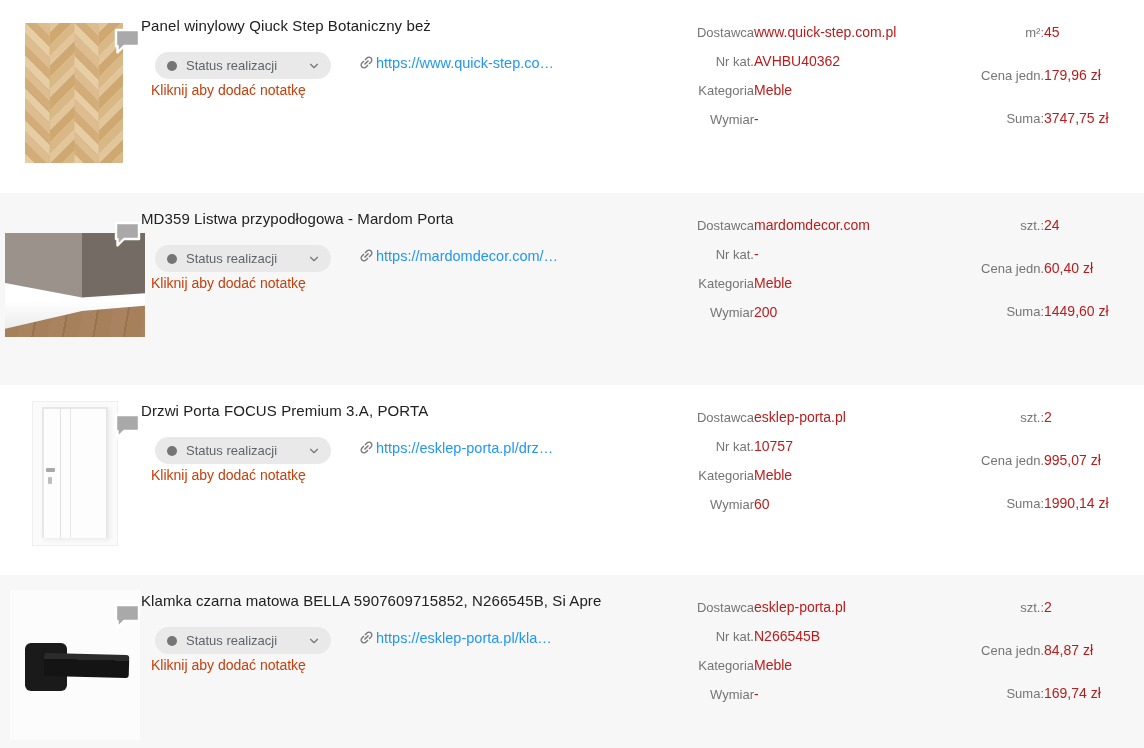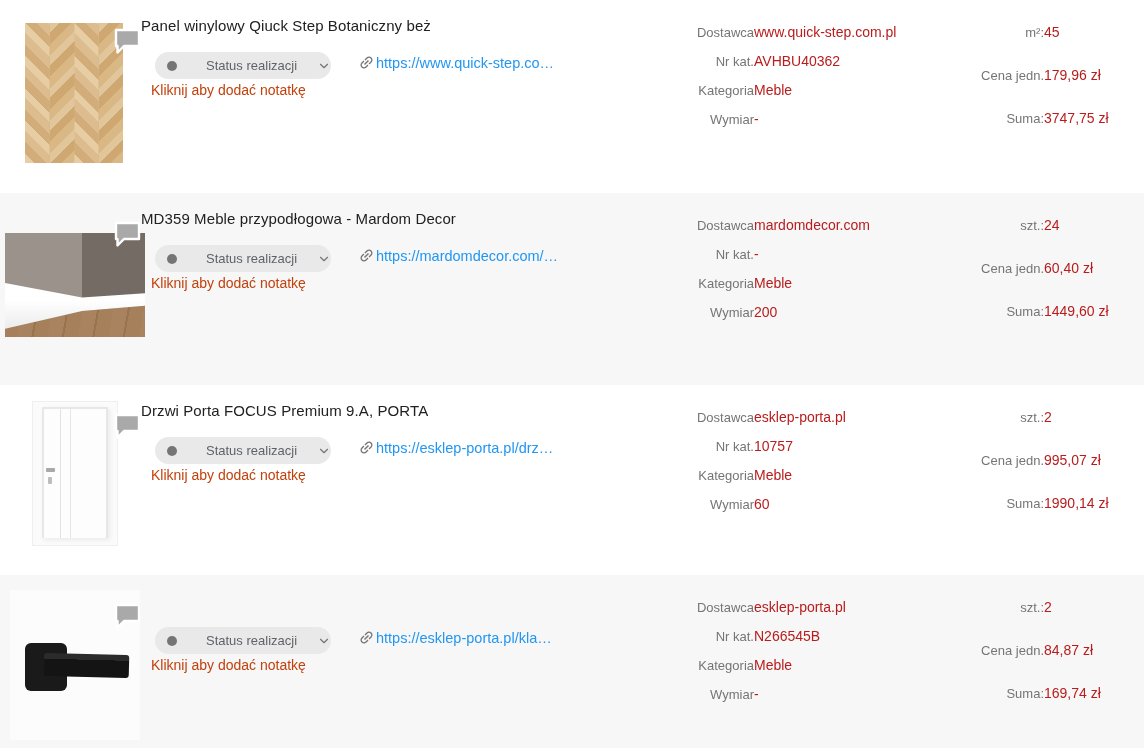--- a/index.html
+++ b/index.html
@@ -56,21 +56,21 @@
 
   
   .bubble { position:absolute; left:113px; top:28px; }
 
   
   .title { position:absolute; left:141px; top:17px; font-size:15px; font-weight:400;
     color:#212121; letter-spacing:0.1px; white-space:nowrap; }
 
   .pill { position:absolute; left:155px; top:52px; width:176px; height:27px;
     background:#e9e9e9; border-radius:14px; display:flex; align-items:center;
-    padding:0 10px 0 12px; cursor:pointer;gap:20px; }
+    padding:0 10px 0 12px; cursor:pointer; }
   .dot { width:10px; height:10px; border-radius:50%; background:#757575; flex:none; }
   .pill-label { margin-left:9px; font-size:13px; color:#5f6368; white-space:nowrap; }
   .chev { margin-left:auto; flex:none; }
 
   .linkrow { position:absolute; left:358px; top:54px; display:flex; align-items:center; gap:1px; }
   .link { font-size:14.5px; color:#2196f3; text-decoration:none; white-space:nowrap; }
 
   .note { position:absolute; left:151px; top:82px; font-size:14px; color:#c2410c;
     cursor:pointer; white-space:nowrap;text-align:center; }
 
@@ -146,21 +146,21 @@
   </section>
 
   <section class="row r2">
     <div class="thumb thumb-skirting">
       <div class="skirt-floor"></div>
       <div class="skirt-board"></div>
     </div>
     <svg class="bubble" width="29" height="27" viewBox="0 0 29 27">
       <path d="M3 2 h23 v16 h-15 l-6.5 6.5 v-6.5 h-1.5 z" fill="#a9a9a9" stroke="#ffffff" stroke-width="2.4" stroke-linejoin="round"></path>
     </svg>
-    <h2 class="title">MD359 Meble przypodłogowa - Mardom Decor</h2>
+    <h2 class="title">MD359 Listwa przypodłogowa - Mardom Porta</h2>
     <div class="pill">
       <span class="dot"></span>
       <span class="pill-label">Status realizacji</span>
       <svg class="chev" width="14" height="14" viewBox="0 0 24 24">
         <path d="M6 9l6 6 6-6" fill="none" stroke="#757575" stroke-width="2" stroke-linecap="round" stroke-linejoin="round"></path>
       </svg>
     </div>
     <div class="linkrow">
       <svg width="17" height="17" viewBox="0 0 24 24">
         <g transform="rotate(-45 12 12)" fill="#757575">
@@ -209,21 +209,21 @@
       <div class="door-leaf">
         <div class="door-line1"></div>
         <div class="door-line2"></div>
         <div class="door-handle"></div>
         <div class="door-key"></div>
       </div>
     </div>
     <svg class="bubble" width="29" height="27" viewBox="0 0 29 27">
       <path d="M3 2 h23 v16 h-15 l-6.5 6.5 v-6.5 h-1.5 z" fill="#a9a9a9" stroke="#ffffff" stroke-width="2.4" stroke-linejoin="round"></path>
     </svg>
-    <h2 class="title">Drzwi Porta FOCUS Premium 9.A, PORTA</h2>
+    <h2 class="title">Drzwi Porta FOCUS Premium 3.A, PORTA</h2>
     <div class="pill">
       <span class="dot"></span>
       <span class="pill-label">Status realizacji</span>
       <svg class="chev" width="14" height="14" viewBox="0 0 24 24">
         <path d="M6 9l6 6 6-6" fill="none" stroke="#757575" stroke-width="2" stroke-linecap="round" stroke-linejoin="round"></path>
       </svg>
     </div>
     <div class="linkrow">
       <svg width="17" height="17" viewBox="0 0 24 24">
         <g transform="rotate(-45 12 12)" fill="#757575">
@@ -268,20 +268,21 @@
   </section>
 
   <section class="row r4">
     <div class="thumb thumb-handle">
       <div class="rosette"></div>
       <div class="lever"></div>
     </div>
     <svg class="bubble" width="29" height="27" viewBox="0 0 29 27">
       <path d="M3 2 h23 v16 h-15 l-6.5 6.5 v-6.5 h-1.5 z" fill="#a9a9a9" stroke="#ffffff" stroke-width="2.4" stroke-linejoin="round"></path>
     </svg>
+    <h2 class="title">Klamka czarna matowa BELLA 5907609715852, N266545B, Si Apre</h2>
     <div class="pill">
       <span class="dot"></span>
       <span class="pill-label">Status realizacji</span>
       <svg class="chev" width="14" height="14" viewBox="0 0 24 24">
         <path d="M6 9l6 6 6-6" fill="none" stroke="#757575" stroke-width="2" stroke-linecap="round" stroke-linejoin="round"></path>
       </svg>
     </div>
     <div class="linkrow">
       <svg width="17" height="17" viewBox="0 0 24 24">
         <g transform="rotate(-45 12 12)" fill="#757575">

